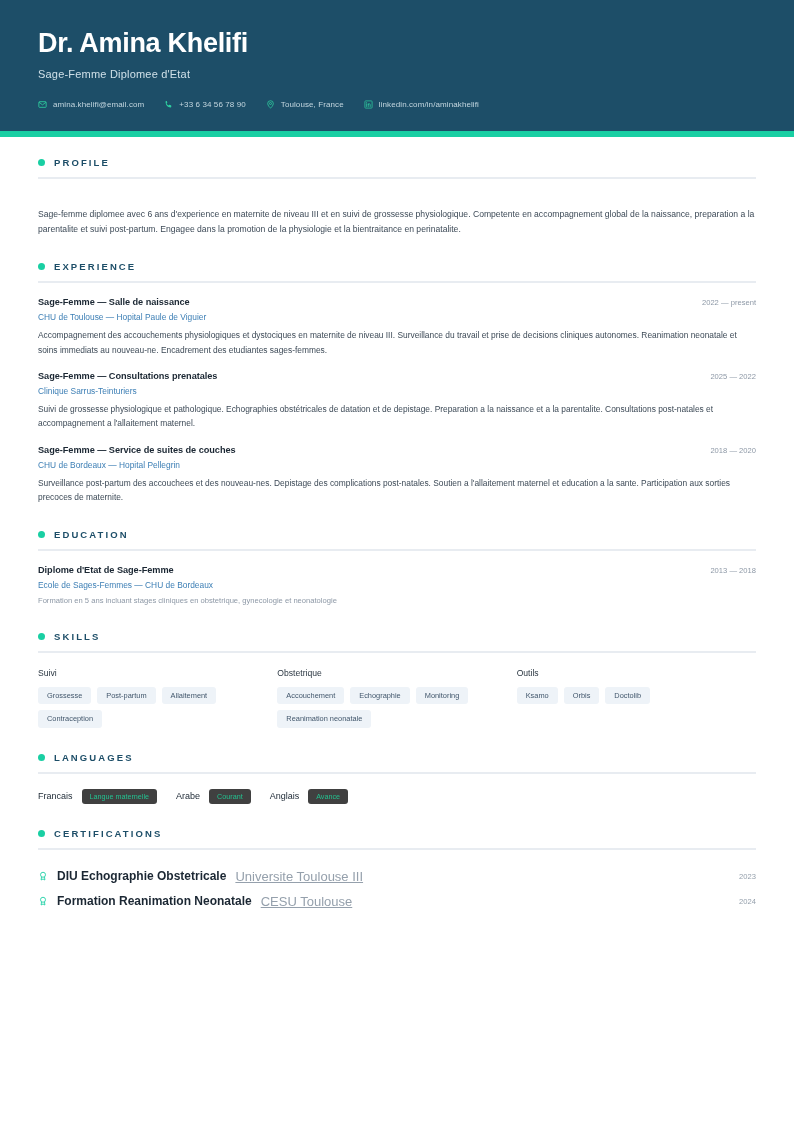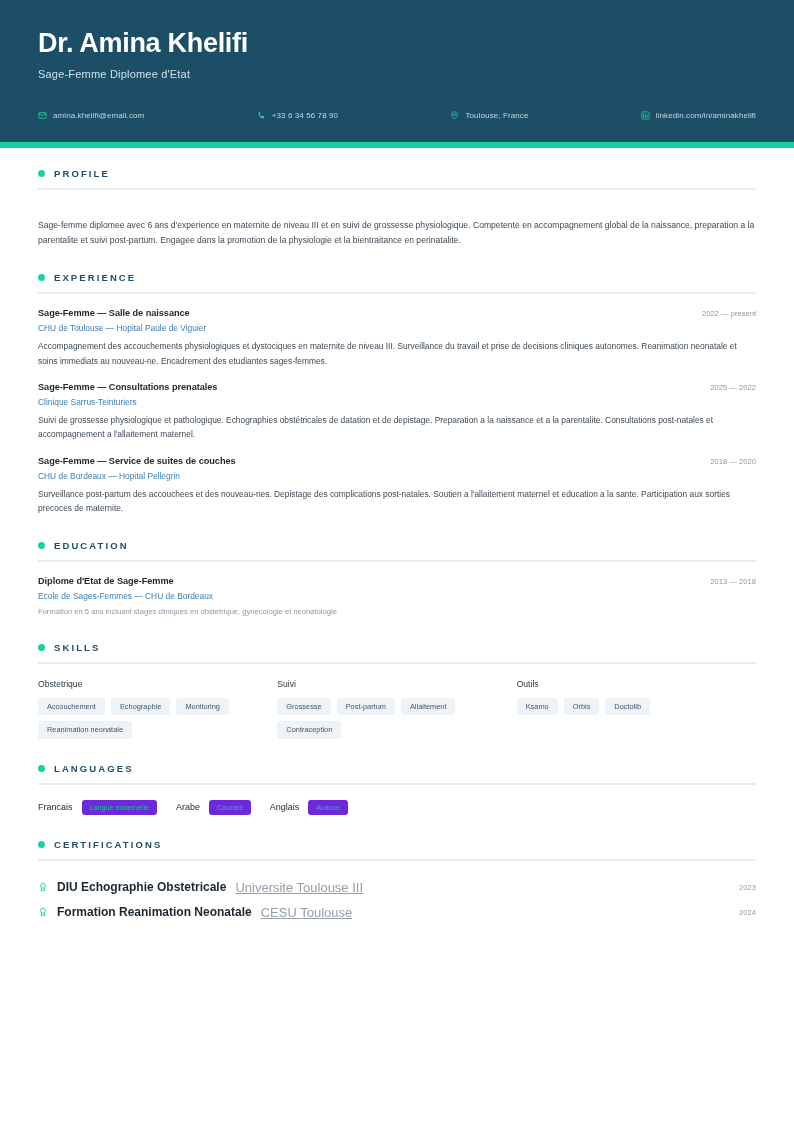--- a/index.html
+++ b/index.html
@@ -28,26 +28,25 @@
     letter-spacing: -0.3px;
     line-height: 1.15;
   }
   .header-title {
     margin-top: 9px;
     font-size: 11px;
     color: #cfe0e8;
     letter-spacing: 0.2px;
   }
   .contact-row {
-    margin-top: 31px;
+    margin-top: 20px;
     display: flex;
     align-items: center;
     gap: 20px;
     flex-wrap: wrap;
-    justify-content: space-between;
   }
   .contact-item {
     display: flex;
     align-items: center;
     gap: 6px;
     font-size: 8px;
     color: #c3d6df;
     letter-spacing: 0.1px;
   }
   .contact-icon {
@@ -174,21 +173,21 @@
     display: flex;
     align-items: center;
     gap: 9px;
     flex-wrap: wrap;
   }
   .lang-name {
     font-size: 9px;
     color: #1b2733;
   }
   .lang-badge {
-    background: #6d28d9;
+    background: #404040;
     color: #23c08f;
     font-size: 7.2px;
     padding: 4px 8px;
     border-radius: 3px;
     white-space: nowrap;
     line-height: 1;
     margin-right: 10px;
   }
   .lang-badge:last-child { margin-right: 0; }
 
@@ -345,36 +344,36 @@
     <div class="section">
       <div class="section-head">
         <span class="section-dot"></span>
         <span class="section-label">SKILLS</span>
       </div>
       <div class="section-rule"></div>
 
       <div class="skills-grid">
 
         <div class="skill-col">
+          <div class="skill-col-title">Suivi</div>
+          <div class="pill-wrap">
+            <span class="pill">Grossesse</span>
+            <span class="pill">Post-partum</span>
+            <span class="pill">Allaitement</span>
+            <span class="pill">Contraception</span>
+          </div>
+        </div>
+
+        <div class="skill-col">
           <div class="skill-col-title">Obstetrique</div>
           <div class="pill-wrap">
             <span class="pill">Accouchement</span>
             <span class="pill">Echographie</span>
             <span class="pill">Monitoring</span>
             <span class="pill">Reanimation neonatale</span>
-          </div>
-        </div>
-
-        <div class="skill-col">
-          <div class="skill-col-title">Suivi</div>
-          <div class="pill-wrap">
-            <span class="pill">Grossesse</span>
-            <span class="pill">Post-partum</span>
-            <span class="pill">Allaitement</span>
-            <span class="pill">Contraception</span>
           </div>
         </div>
 
         <div class="skill-col">
           <div class="skill-col-title">Outils</div>
           <div class="pill-wrap">
             <span class="pill">Ksamo</span>
             <span class="pill">Orbis</span>
             <span class="pill">Doctolib</span>
           </div>

